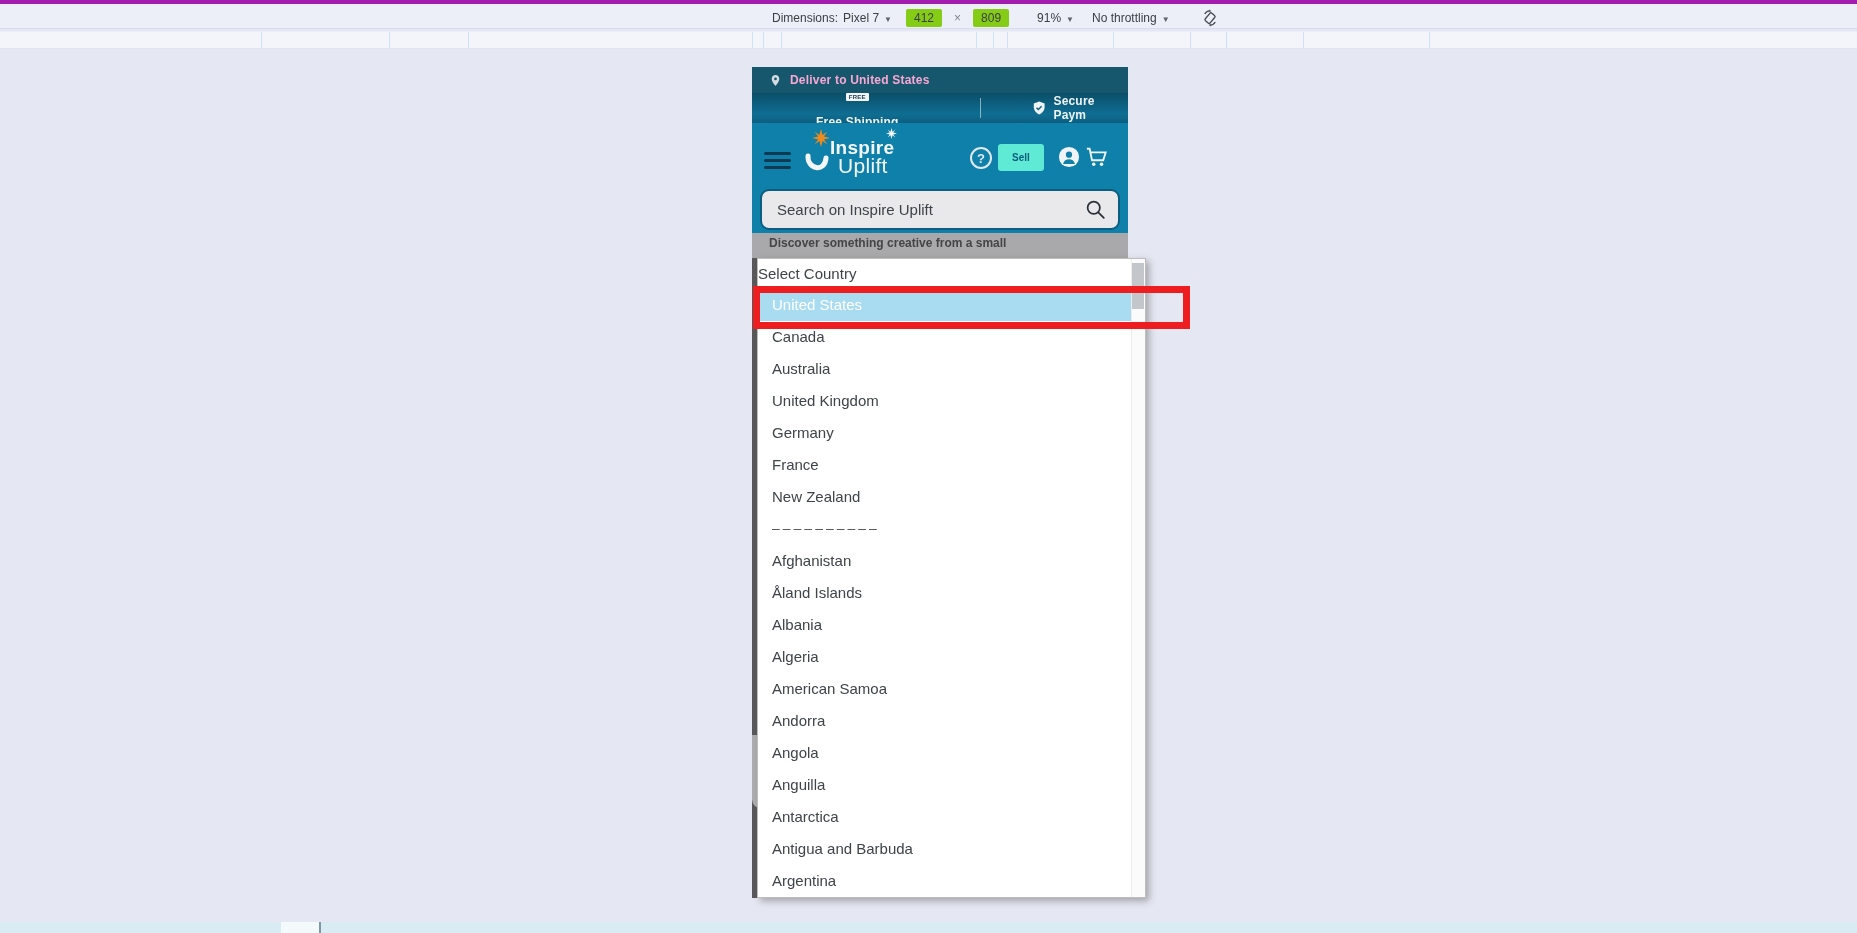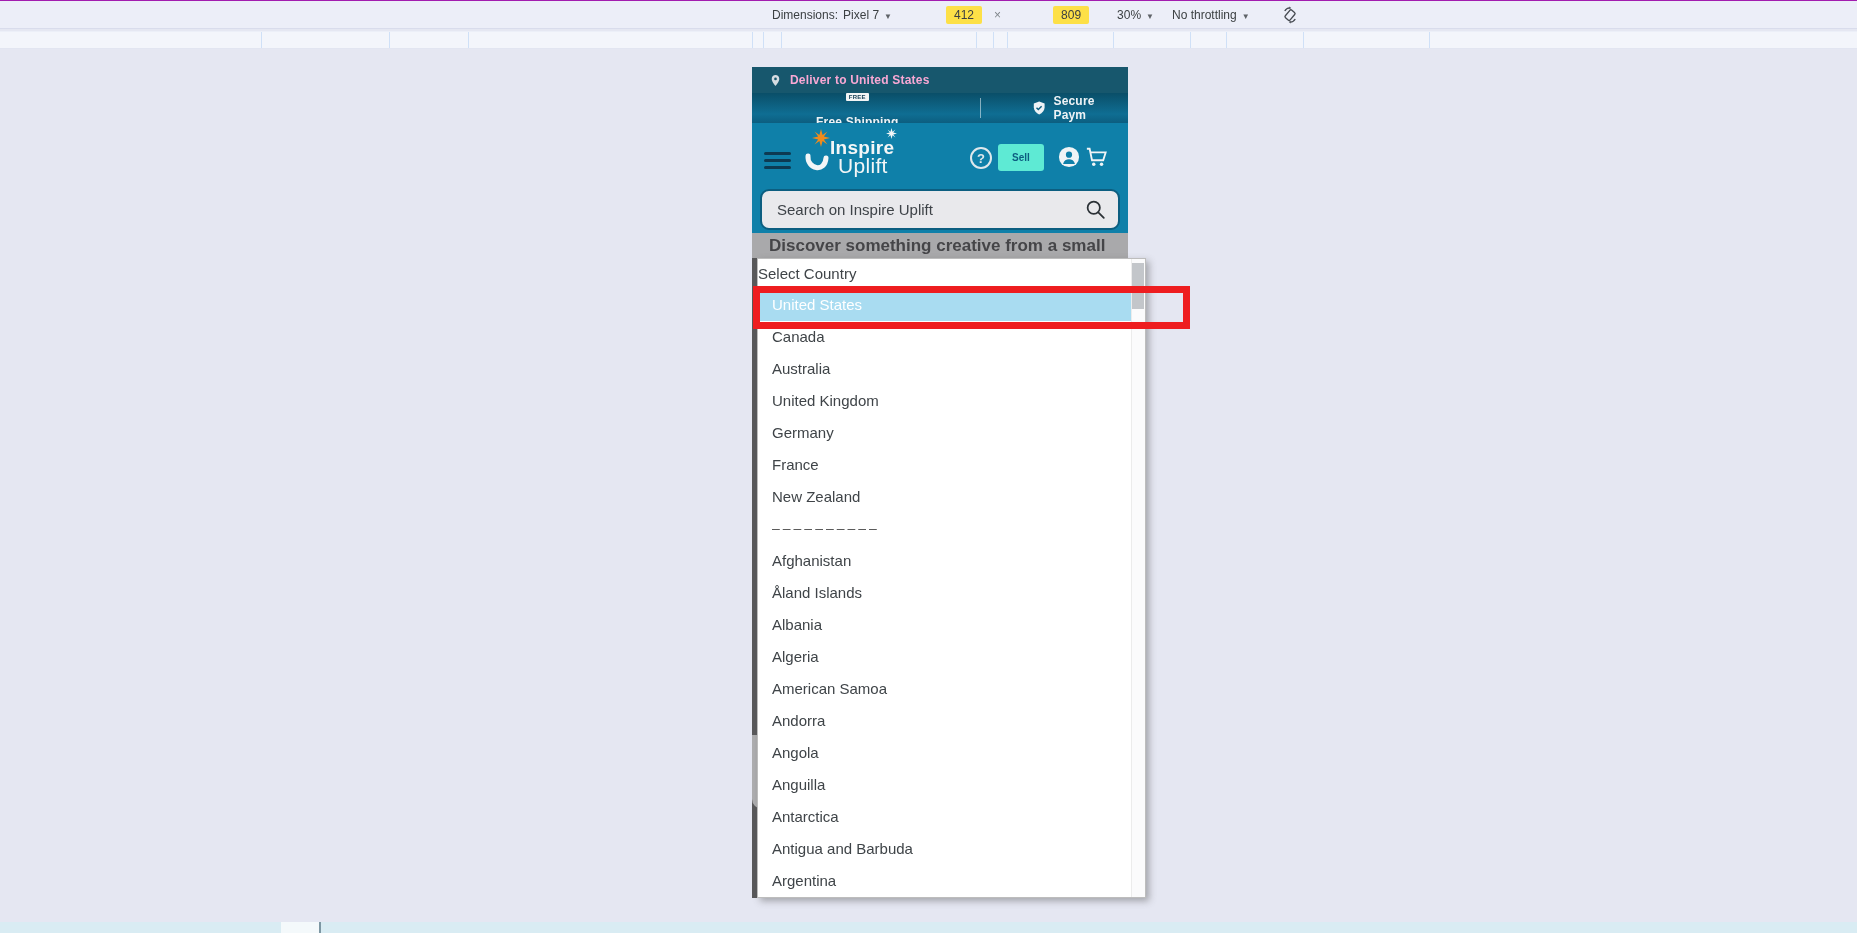--- a/index.html
+++ b/index.html
@@ -2,26 +2,26 @@
 <html><head>
 <meta charset="utf-8">
 <style>
   * { margin:0; padding:0; box-sizing:border-box; }
   html,body { width:1857px; height:933px; }
   .stage { position:relative; width:1857px; height:933px; background:#e5e7f2;
            overflow:hidden; font-family:"Liberation Sans", sans-serif; }
 
   
   .dt-toolbar { position:absolute; left:0; top:0; width:100%; height:29px;
-    background:#eceef8; border-top:1px solid #a21caf; border-bottom:1px solid #d9dcec; }
+    background:#eceef8; border-top:4px solid #a21caf; border-bottom:1px solid #d9dcec; }
   .dt-items { position:absolute; left:768px; top:0; height:28px; display:flex;
     align-items:center; gap:10px; font-size:12px; color:#3c4043; white-space:nowrap; }
   .dt-select { display:flex; align-items:center; gap:5px; cursor:pointer; padding:2px 4px; border-radius:3px; }
   .caret { font-size:8px; color:#5f6368; transform:translateY(1px); }
-  .dt-size-box { background:#fde047; border-radius:2px; padding:2px 8px; color:#3c4043; min-width:34px; text-align:left;margin-left:40px; }
+  .dt-size-box { background:#84cc16; border-radius:2px; padding:2px 8px; color:#3c4043; min-width:34px; text-align:left; }
   .dt-x { color:#80868b; padding:0 2px; }
   .rotate-btn { width:20px; height:20px; display:flex; align-items:center; justify-content:center;
     margin-left:16px; cursor:pointer; }
 
   
   .mq-bar { position:absolute; left:0; top:31px; width:100%; height:18px;
     background:#f3f5fb; border-bottom:1px solid #e2e5f1; border-top:1px solid #eceff8; }
   .mq-line { position:absolute; top:0; bottom:0; width:1px; background:#cfe0f7; }
 
   
@@ -67,21 +67,21 @@
 
   .search-bar { position:absolute; left:8px; top:66px; width:360px; height:41px;
     background:#e9e9ec; border:2px solid #0c5e80; border-radius:9px; display:flex; align-items:center; }
   .search-input { flex:1; background:transparent; border:none; outline:none; padding-left:15px;
     font-size:15px; color:#3e4348; font-family:"Liberation Sans",sans-serif; }
   .search-input::placeholder { color:#3e4348; opacity:1; }
   .search-icon { margin-right:12px; flex:0 0 auto; }
 
   .dimmed { position:absolute; left:0; top:166px; width:100%; height:665px; background:#59595b; }
   .dimmed-top { position:absolute; left:0; top:0; width:100%; height:25px; background:#a9a9ab; overflow:hidden; }
-  .dimmed-text { position:absolute; left:17px; top:3px; font-size:17px; color:#454548;
+  .dimmed-text { position:absolute; left:17px; top:3px; font-size:12px; color:#454548;
     font-weight:bold; white-space:nowrap; }
   .dimmed-patch { position:absolute; left:0; top:502px; width:16px; height:74px; background:#aeaeb0;
     border-bottom-left-radius:10px; }
 
   
   .dropdown { position:absolute; left:757px; top:258px; width:389px; height:640px; background:#fff;
     border:1px solid #bdbdbd; box-shadow:3px 3px 7px rgba(80,80,80,.45); z-index:5; overflow:hidden; }
   .dd-list { position:absolute; left:0; top:0; right:14px; }
   .dd-header { height:30px; line-height:30px; font-size:15px; color:#3f4448; }
   .dd-row { height:32px; line-height:32px; padding-left:14px; font-size:15px; color:#3f4448;
@@ -105,21 +105,21 @@
     <div class="dt-items">
       <div class="dt-select">
         <span>Dimensions:</span>
         <span>Pixel 7</span>
         <span class="caret">▼</span>
       </div>
       <span class="dt-size-box">412</span>
       <span class="dt-x">×</span>
       <span class="dt-size-box">809</span>
       <div class="dt-select" style="margin-left:14px;">
-        <span>30%</span>
+        <span>91%</span>
         <span class="caret">▼</span>
       </div>
       <div class="dt-select">
         <span>No throttling</span>
         <span class="caret">▼</span>
       </div>
       <div class="rotate-btn">
         <svg width="18" height="18" viewBox="0 0 20 20">
           <g fill="none" stroke="#474b52" stroke-width="1.5">
             <rect x="6.6" y="4.6" width="7" height="11" rx="1.6" transform="rotate(40 10 10)"></rect>

